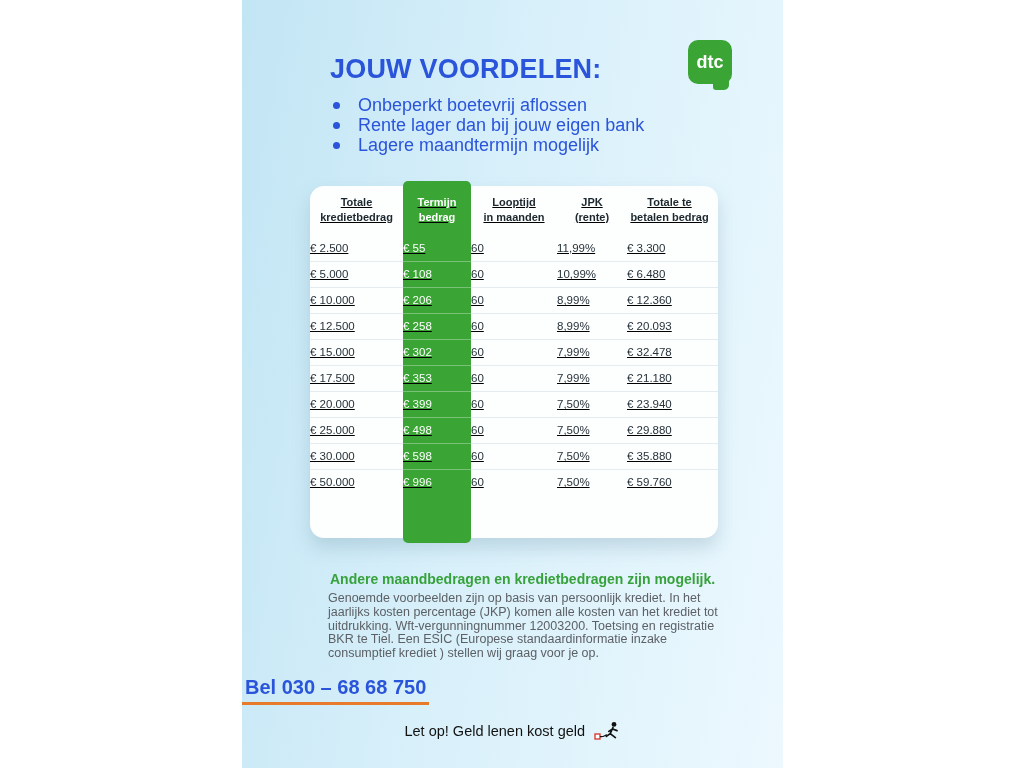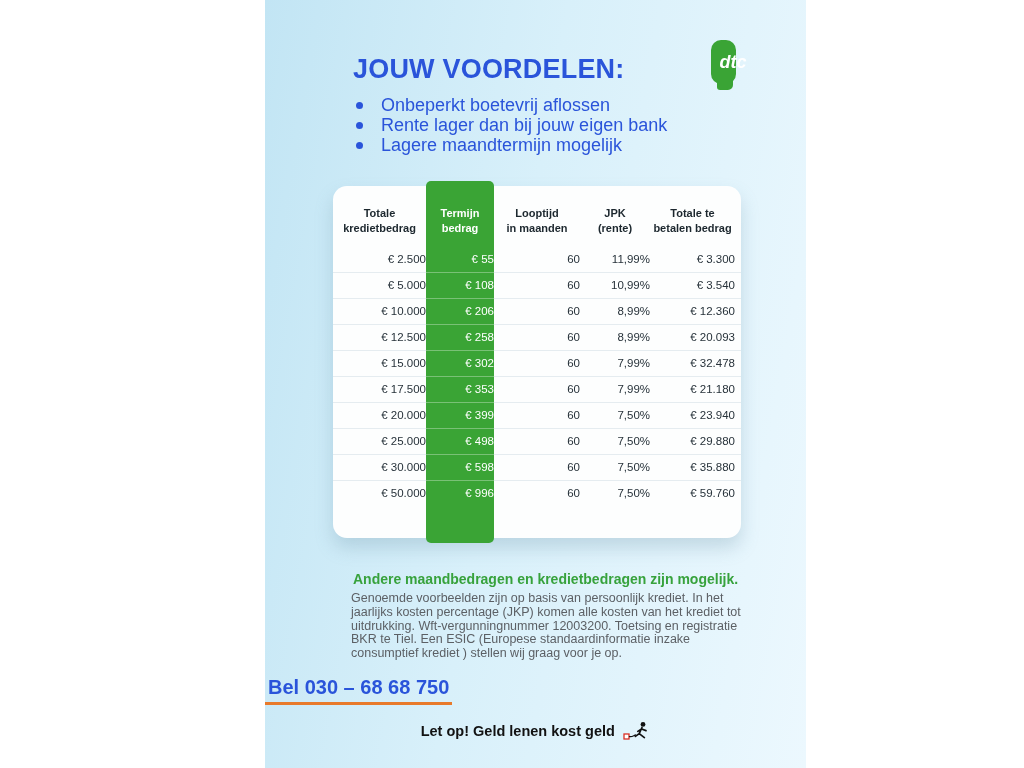--- a/index.html
+++ b/index.html
@@ -1,68 +1,68 @@
 <!DOCTYPE html>
 <html><head>
 <meta charset="utf-8">
 <style>
   * { margin:0; padding:0; box-sizing:border-box; }
   html,body { width:1024px; height:768px; overflow:hidden; background:#ffffff;
               font-family:"Liberation Sans", sans-serif; }
   .canvas { position:relative; width:1024px; height:768px; background:#ffffff; }
 
   .page { position:absolute; left:242px; top:0; width:541px; height:768px;
-          background:linear-gradient(100deg,#c2e5f4 0%, #d8f0fa 45%, #ecf8fe 100%);margin-left:23px; }
+          background:linear-gradient(100deg,#c2e5f4 0%, #d8f0fa 45%, #ecf8fe 100%); }
 
   .title { position:absolute; left:88px; top:54px; font-size:27px; font-weight:800;
            color:#2a54da; letter-spacing:.2px; }
 
   .bullets { position:absolute; left:88px; top:95px; list-style:none; }
   .bullets li { position:relative; padding-left:28px; height:20px; line-height:20px;
                 font-size:18px; color:#2a54da; font-weight:500; }
   .dot { position:absolute; left:3px; top:7px; width:7px; height:7px; border-radius:50%;
          background:#2a54da; }
 
-  .logo { position:absolute; left:446px; top:40px; width:25px; height:44px;
-          background:#3aa435; border-radius:10px;font-style:italic; }
+  .logo { position:absolute; left:446px; top:40px; width:44px; height:44px;
+          background:#3aa435; border-radius:10px; }
   .logo::after { content:""; position:absolute; right:3px; bottom:-6px; width:16px;
           height:11px; background:#3aa435; border-radius:0 0 5px 3px; }
   .logo span { display:block; width:44px; height:44px; line-height:44px; text-align:center;
           color:#ffffff; font-size:18px; font-weight:800; letter-spacing:0; }
 
   .card { position:absolute; left:68px; top:186px; width:408px; height:352px;
           background:#fdfefe; border-radius:14px;
           box-shadow:0 10px 18px rgba(105,145,165,.28); }
   .green-col { position:absolute; left:161px; top:181px; width:68px; height:362px;
           background:#3aa435; border-radius:5px; z-index:1; }
 
-  table.rates { position:absolute; left:68px; top:191px; width:408px; z-index:2;
-          border-collapse:collapse; table-layout:fixed; }
+  table.rates { position:absolute; left:68px; top:180px; width:408px; z-index:2;
+          border-collapse:collapse; table-layout:fixed;text-decoration:underline; }
   table.rates th { height:55px; vertical-align:middle; font-size:11px; font-weight:700;
           color:#1c272e; text-align:center; white-space:pre-line; line-height:15px;
           padding-top:4px; }
-  table.rates td { height:26px; font-size:11.5px; color:#27323a; text-align:right;
+  table.rates td { height:26px; font-size:11.5px; color:#27323a; text-align:left;
           vertical-align:middle; }
   table.rates .c5 { padding-right:6px; }
   table.rates th.green-head { color:#ffffff; }
   table.rates td.green-cell { color:#ffffff; }
   table.rates tbody tr + tr td { border-top:1px solid #e5ecf0; }
   table.rates tbody tr + tr td.green-cell { border-top:1px solid rgba(255,255,255,.32); }
 
   .highlight { position:absolute; left:88px; top:571px; width:420px; font-size:14px;
           font-weight:700; color:#37a23c; }
   .disclaimer { position:absolute; left:86px; top:592px; width:400px; font-size:12.5px;
           line-height:13.8px; color:#5c6065; white-space:pre-line; }
 
   .phone-wrap { position:absolute; left:0; top:676px; width:541px; text-align:left; }
   .phone { display:inline-block; font-size:20px; font-weight:800; color:#2a54da;
           border-bottom:3px solid #e87a2b; padding:0 3px 3px 3px; cursor:pointer; }
 
   .warning-wrap { position:absolute; left:0; top:721px; width:541px; text-align:center; }
-  .warning { font-size:14.5px; font-weight:700; color:#121212; vertical-align:middle; }
+  .warning { font-size:14.5px; font-weight:400; color:#121212; vertical-align:middle; }
   .warn-icon { vertical-align:middle; margin-left:4px; }
 </style>
 </head>
 <body>
 
 <div class="canvas">
   <div class="page">
 
     <div class="title">JOUW VOORDELEN:</div>
 
@@ -116,21 +116,21 @@
             <td class="green-cell">€ 55</td>
             <td>60</td>
             <td>11,99%</td>
             <td class="c5">€ 3.300</td>
           </tr>
           <tr>
             <td>€ 5.000</td>
             <td class="green-cell">€ 108</td>
             <td>60</td>
             <td>10,99%</td>
-            <td class="c5">€ 3.540</td>
+            <td class="c5">€ 6.480</td>
           </tr>
           <tr>
             <td>€ 10.000</td>
             <td class="green-cell">€ 206</td>
             <td>60</td>
             <td>8,99%</td>
             <td class="c5">€ 12.360</td>
           </tr>
           <tr>
             <td>€ 12.500</td>

